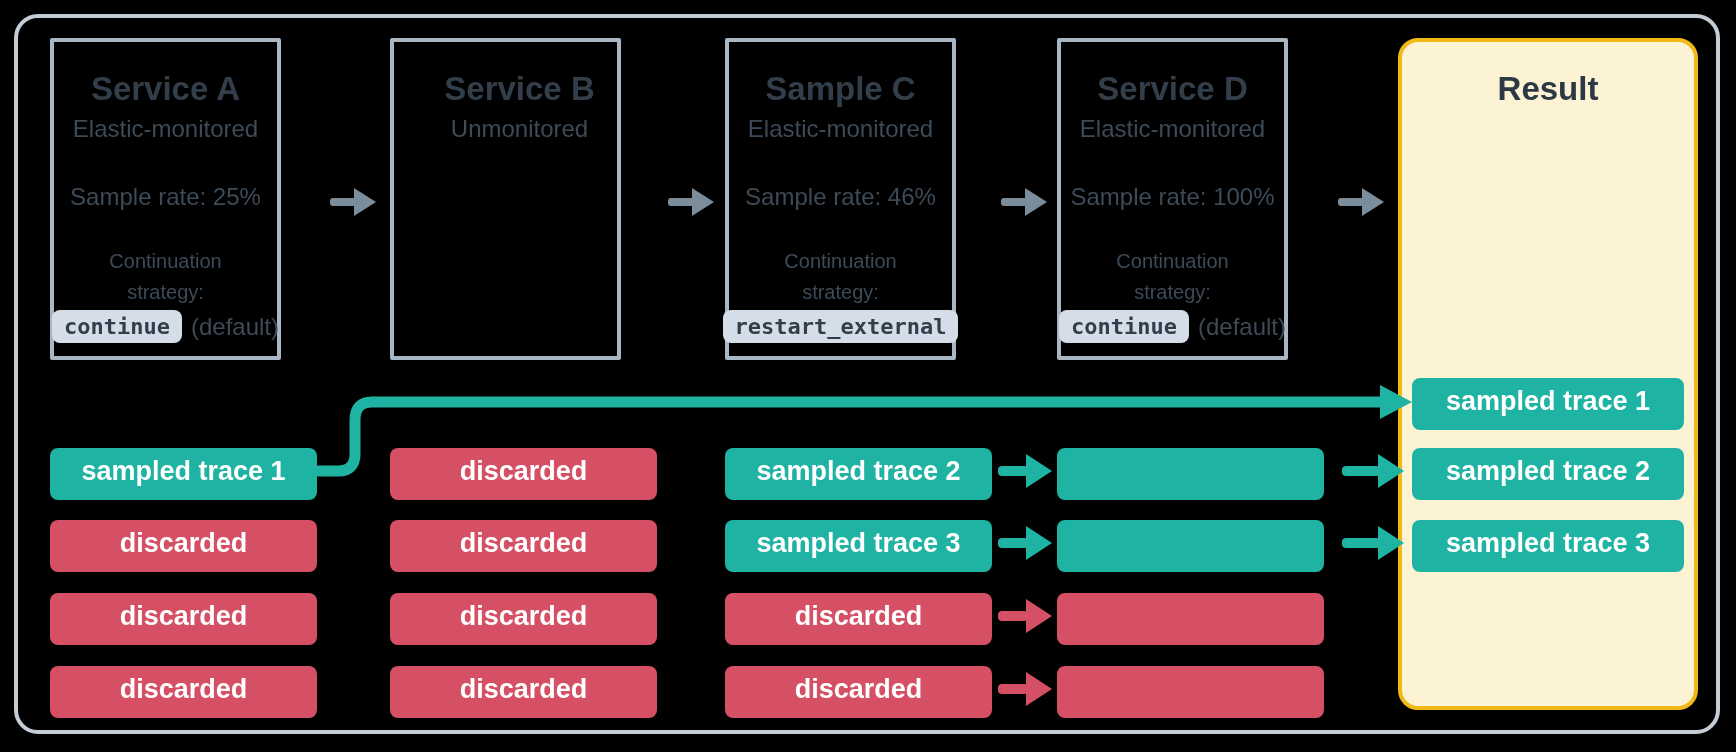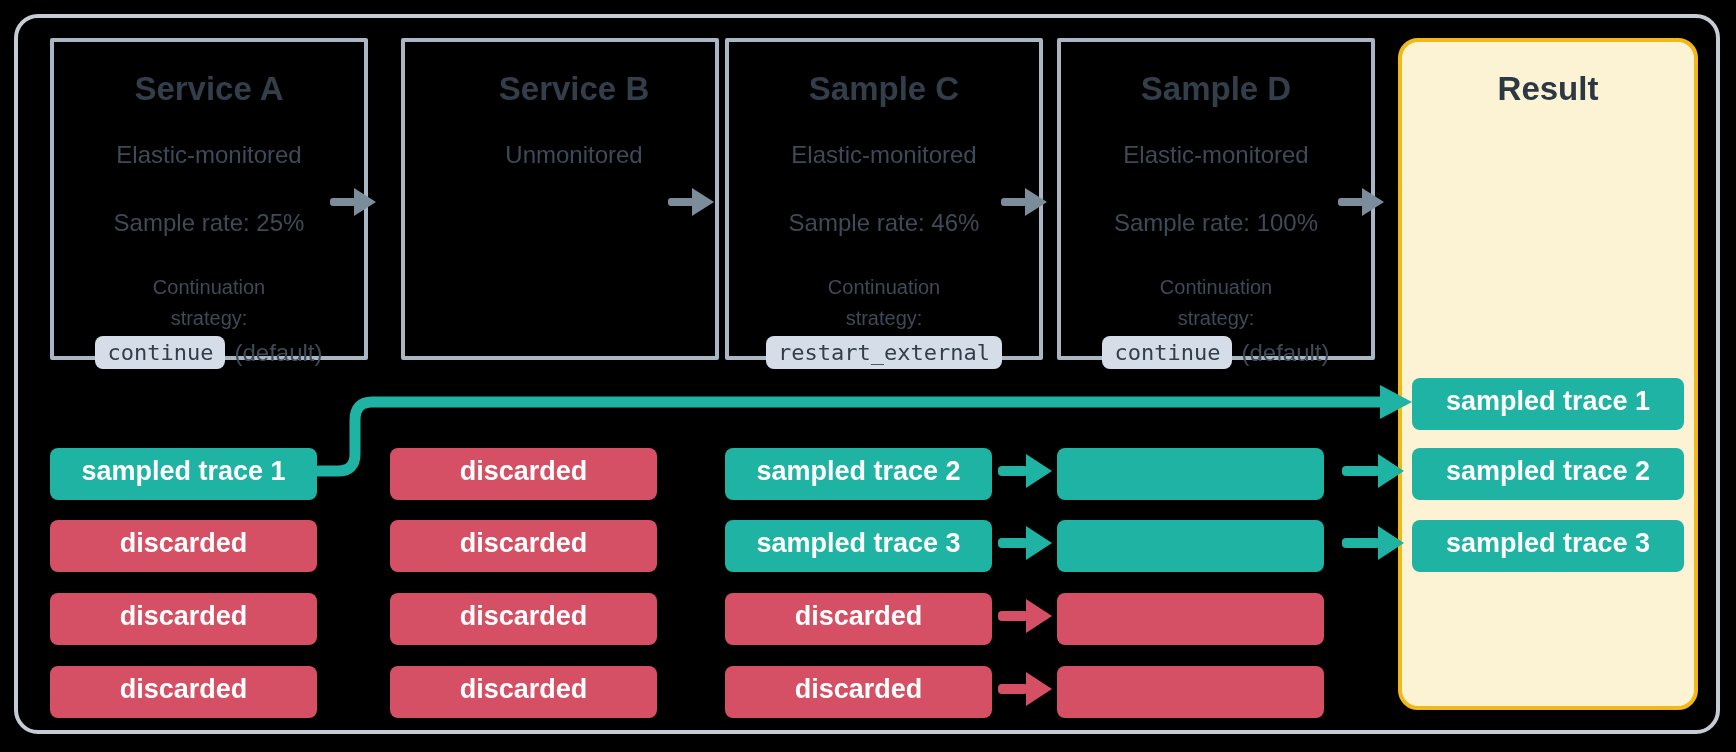--- a/index.html
+++ b/index.html
@@ -20,33 +20,33 @@
   .canvas{
     position:relative;width:1736px;height:752px;background:var(--background);
     font-family:"Liberation Sans",sans-serif;overflow:hidden;
   }
   .abs{position:absolute;}
   .outer-frame{
     left:14px;top:14px;width:1706px;height:720px;box-sizing:border-box;
     border:4px solid var(--outer-border);border-radius:24px;
   }
   .svc{
-    top:38px;width:318px;height:322px;box-sizing:border-box;
+    top:38px;width:231px;height:322px;box-sizing:border-box;
     border:4px solid var(--service-border);border-radius:2px;
     text-align:center;color:var(--slate-text);
   }
-  .svc-a{left:50px;}  .svc-b{left:401px;padding-left:28px;}  .svc-c{left:725px;}  .svc-d{left:1057px;}
+  .svc-a{left:50px;}  .svc-b{left:390px;padding-left:28px;}  .svc-c{left:725px;}  .svc-d{left:1057px;}
   .svc .title{margin-top:28px;font-size:33px;font-weight:bold;color:var(--heading-text);line-height:38px;}
-  .svc .sub{margin-top:32px;font-size:24px;line-height:30px;}
+  .svc .sub{margin-top:6px;font-size:24px;line-height:30px;}
   .svc .rate{margin-top:38px;font-size:24px;line-height:30px;}
   .svc .strat{margin-top:34px;font-size:20px;line-height:31px;}
   .chip-row{margin-top:2px;display:flex;justify-content:center;align-items:center;gap:9px;font-size:24px;}
   .chip{
     background:var(--chip-bg);border-radius:8px;padding:4px 12px;
-    font-family:"DejaVu Sans Mono",monospace;font-size:22px;font-weight:normal;
+    font-family:"DejaVu Sans Mono",monospace;font-size:22px;font-weight:bold;
     color:var(--heading-text);white-space:nowrap;
   }
   .result-box{
     left:1398px;top:38px;width:300px;height:672px;box-sizing:border-box;
     background:var(--result-fill);border:4px solid var(--result-border);border-radius:20px;
     text-align:center;
   }
   .result-box .title{margin-top:28px;font-size:33px;font-weight:bold;color:#2c3844;line-height:38px;}
   .pill{
     height:52px;border-radius:8px;color:var(--pill-text);
@@ -103,21 +103,21 @@
     <div class="strat">
       <span>Continuation</span><br>
       <span>strategy:</span>
     </div>
     <div class="chip-row">
       <span class="chip">restart_external</span>
     </div>
   </div>
 
   <div class="abs svc svc-d">
-    <div class="title">Sample D</div>
+    <div class="title">Service D</div>
     <div class="sub">Elastic-monitored</div>
     <div class="rate">Sample rate: 100%</div>
     <div class="strat">
       <span>Continuation</span><br>
       <span>strategy:</span>
     </div>
     <div class="chip-row">
       <span class="chip">continue</span>
       <span>(default)</span>
     </div>

